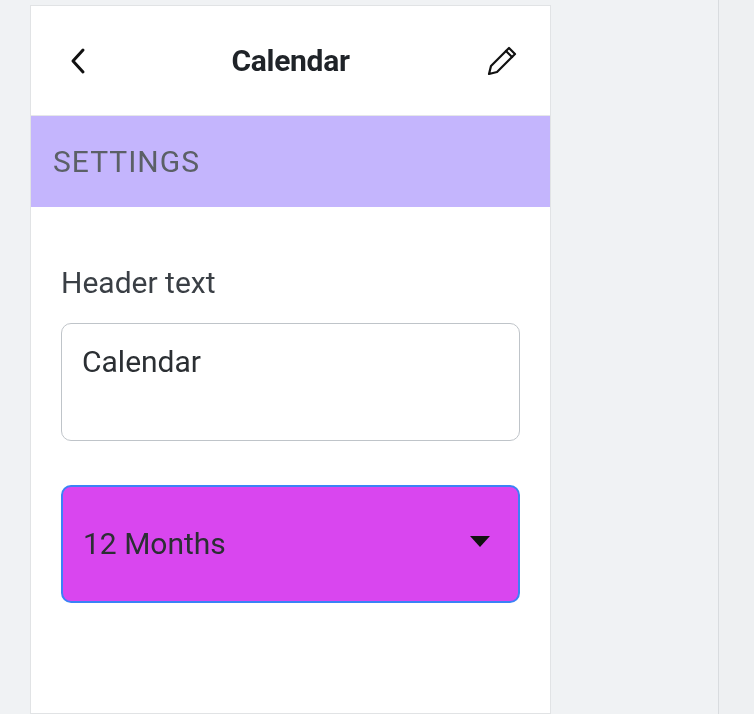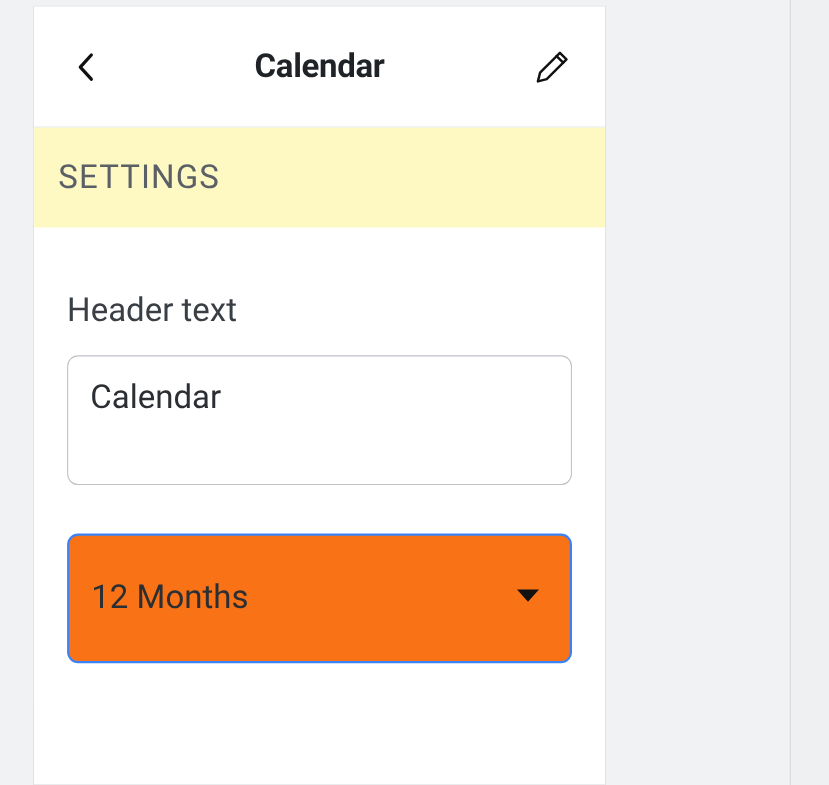--- a/index.html
+++ b/index.html
@@ -44,21 +44,21 @@
     .icon-btn {
       width: 36px;
       height: 36px;
       display: flex;
       align-items: center;
       justify-content: center;
       cursor: pointer;
       color: #111;
     }
     .section-header {
-      background: #fef9c3;
+      background: #c4b5fd;
       padding: 28px 22px;
       font-size: 30px;
       color: #5b6066;
       letter-spacing: 1px;
       font-weight: 400;
     }
     .form-area {
       padding: 34px 30px 0 30px;
       background: #ffffff;
     }
@@ -84,21 +84,21 @@
       line-height: 1.2;
     }
     .spacer {
       height: 40px;
     }
     .select-wrap {
       width: 100%;
       height: 118px;
       border: 2px solid #3b82f6;
       border-radius: 10px;
-      background: #f97316;
+      background: #d946ef;
       display: flex;
       align-items: center;
       justify-content: space-between;
       padding: 0 26px 0 20px;
       cursor: pointer;
     }
     .select-value {
       font-size: 30px;
       color: #2b2f33;
     }

